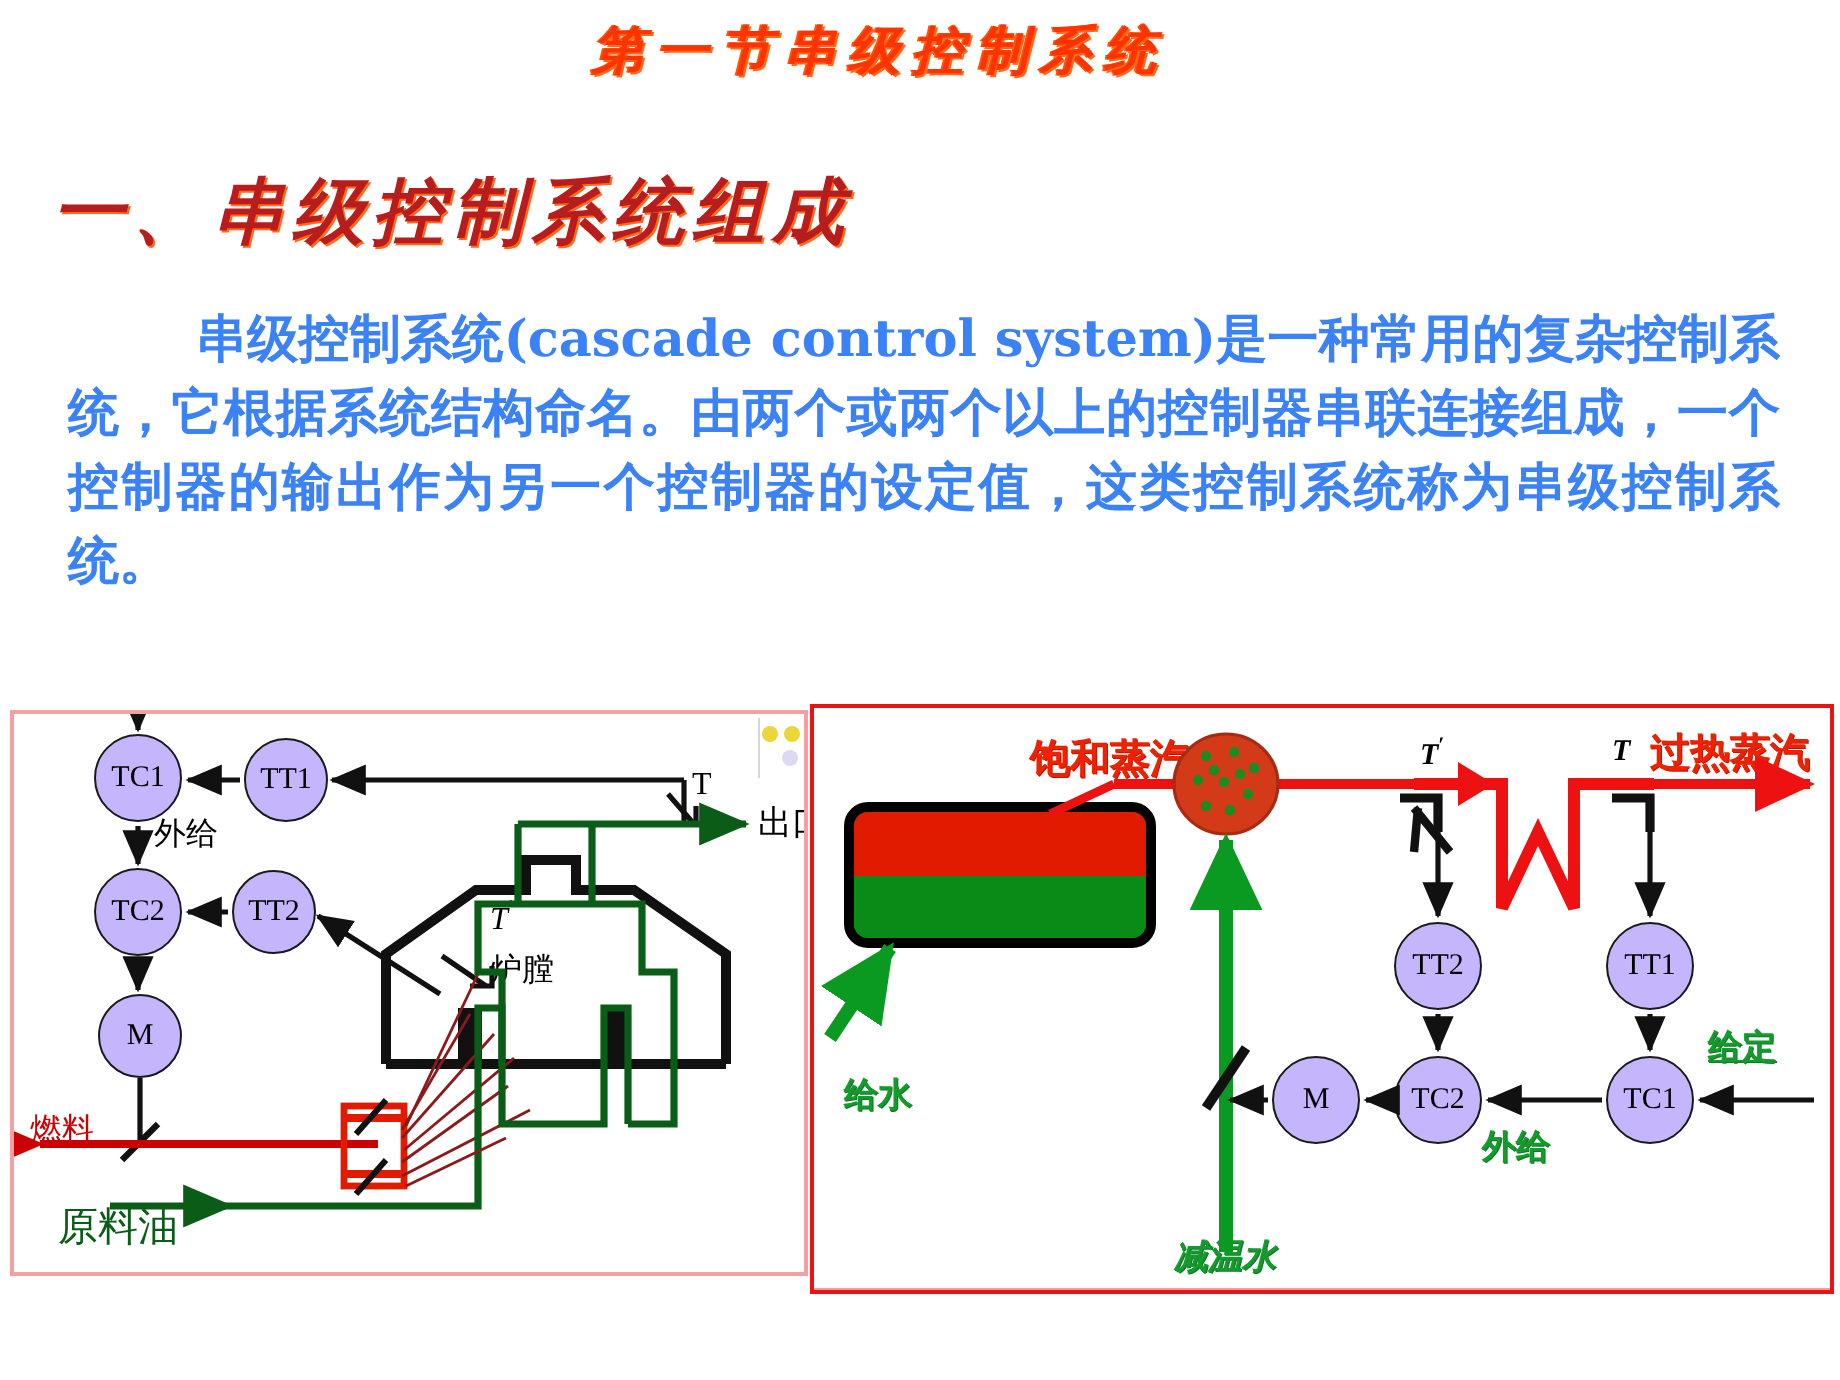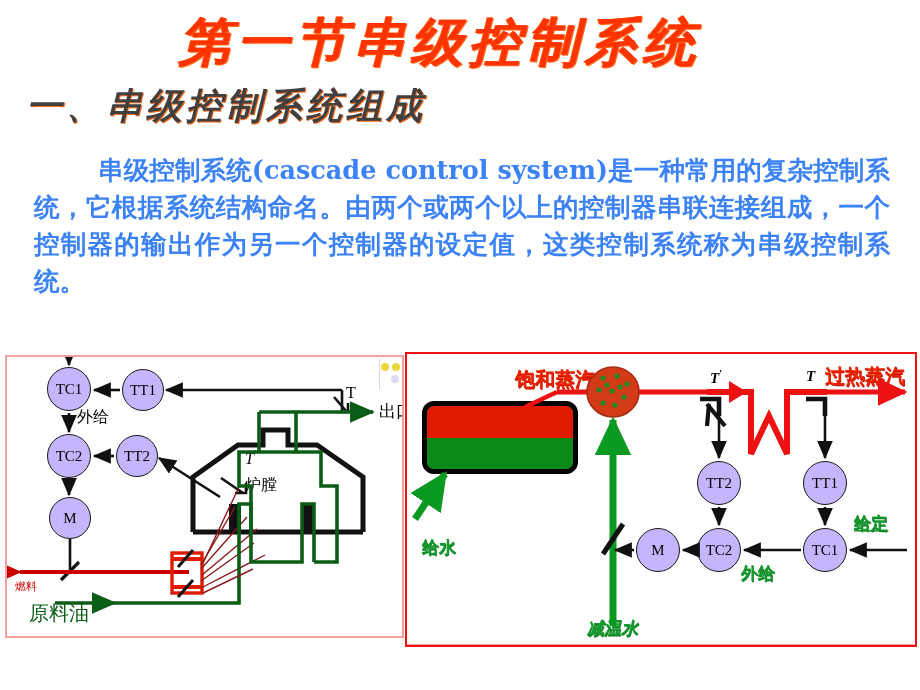--- a/index.html
+++ b/index.html
@@ -10,36 +10,36 @@
     position:relative;
     overflow:hidden;
   }
   .abs{position:absolute;}
 
   
   #main-title{
     left:0;top:8px;width:880px;
     text-align:center;
     font-family:Liberation Mono, monospace;
-    font-size:52px;
+    font-size:26px;
     font-weight:bold;
     font-style:italic;
     letter-spacing:6px;
     color:#FF3300;
     text-shadow:1px 1px 0 #ff6a1a, -1px 0 0 #ff5500;
     white-space:nowrap;
   }
   #sub-title{
     left:26px;top:82px;
     font-family:"DejaVu Serif", serif;
     font-size:36px;
     font-weight:bold;
     font-style:italic;
     letter-spacing:4px;
-    color:#404040;
+    color:#b91c1c;
     text-shadow:1px 1px 0 #ff6a1a;
     white-space:nowrap;
   }
 
   
   #body-text{
     left:34px;top:152px;width:856px;
     font-family:"DejaVu Serif", serif;
     font-size:25.5px;
     font-weight:bold;
@@ -134,21 +134,21 @@
   <div class="node" style="left:109px;top:78px;width:42px;height:42px;">
     <span>TT2</span>
   </div>
   <div class="node" style="left:42px;top:140px;width:42px;height:42px;">
     <span>M</span>
   </div>
 
   <div class="label" style="left:70px;top:50px;font-size:16px;">外给</div>
   <div class="label" style="left:238px;top:118px;font-size:16px;">炉膛</div>
   <div class="label" style="left:372px;top:43px;font-size:17px;">出口</div>
-  <div class="label" style="left:8px;top:198px;font-size:11px;color:#cc0000;margin-top:24px;">燃料</div>
+  <div class="label" style="left:8px;top:198px;font-size:16px;color:#cc0000;">燃料</div>
   <div class="label" style="left:22px;top:243px;font-size:20px;color:#0a5c17;">原料油</div>
   <div class="mathlabel" style="left:339px;top:27px;">
     <span>T</span>
   </div>
   <div class="mathlabel" style="left:238px;top:90px;font-style:italic;">
     <span>T</span><sup style="font-style:normal;font-size:12px;">′</sup>
   </div>
 
   <svg class="ov" width="399" height="283" viewBox="0 0 399 283">
     <defs>

